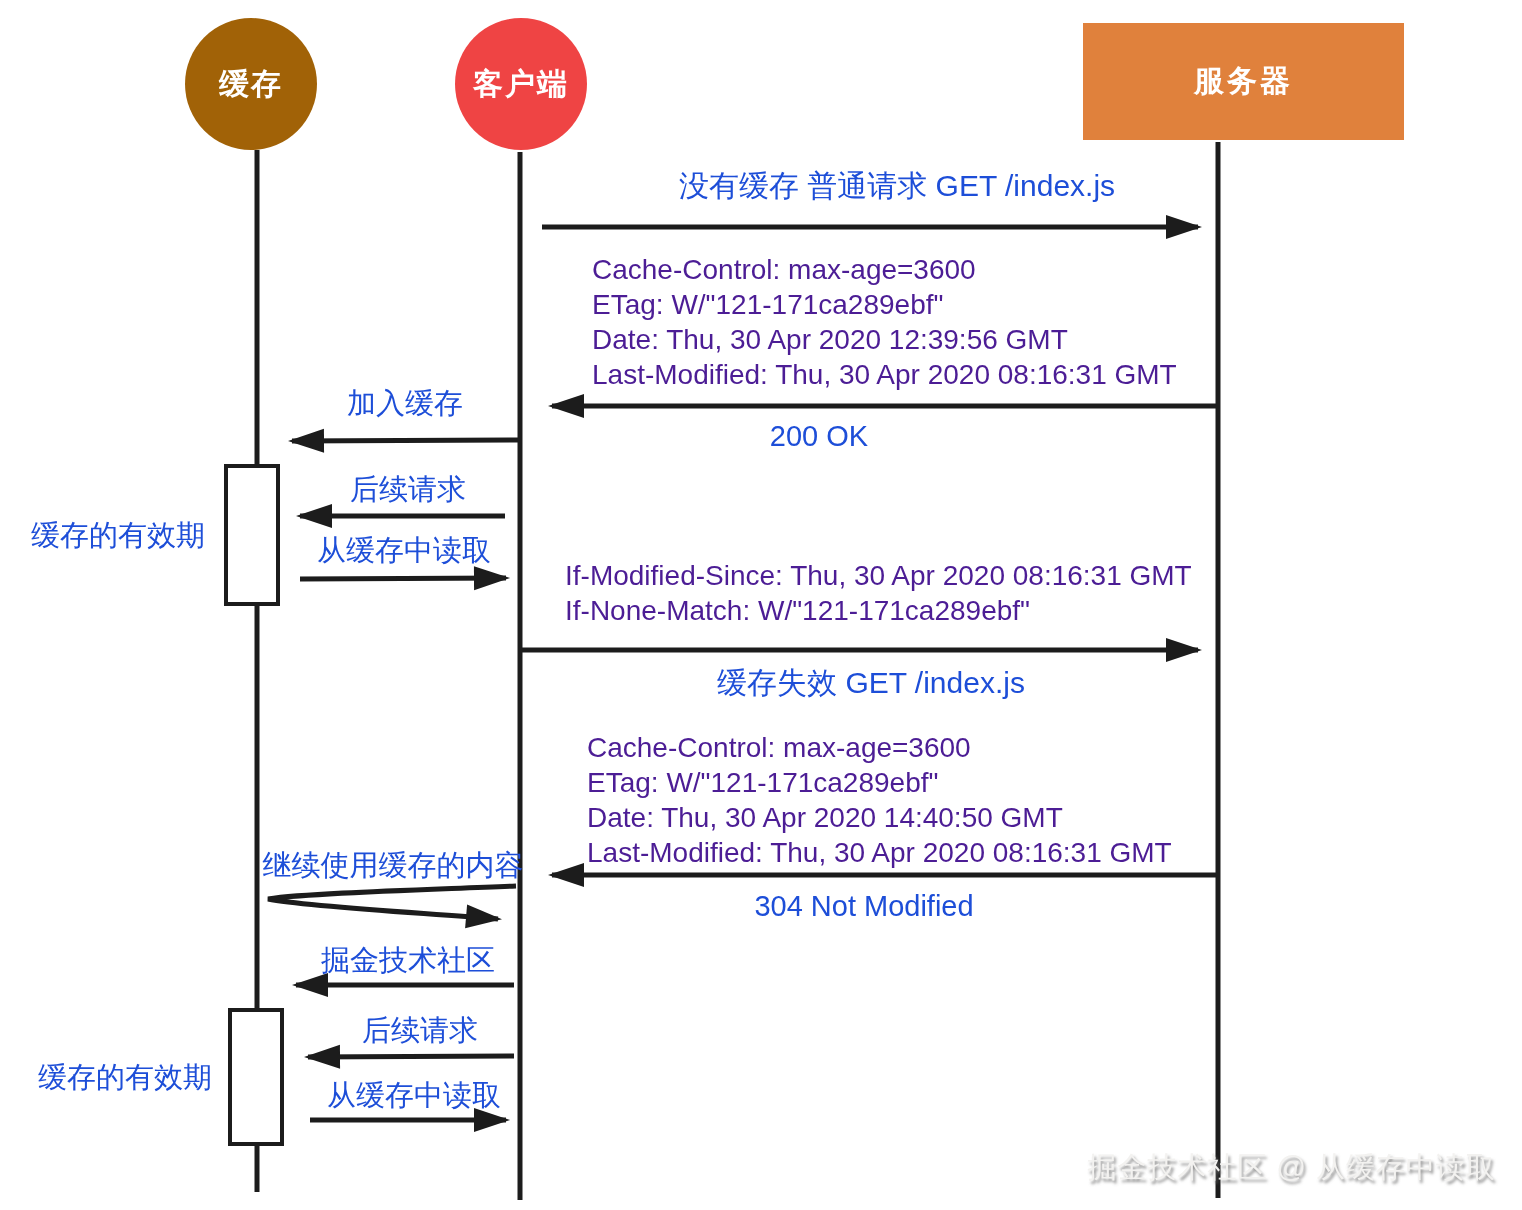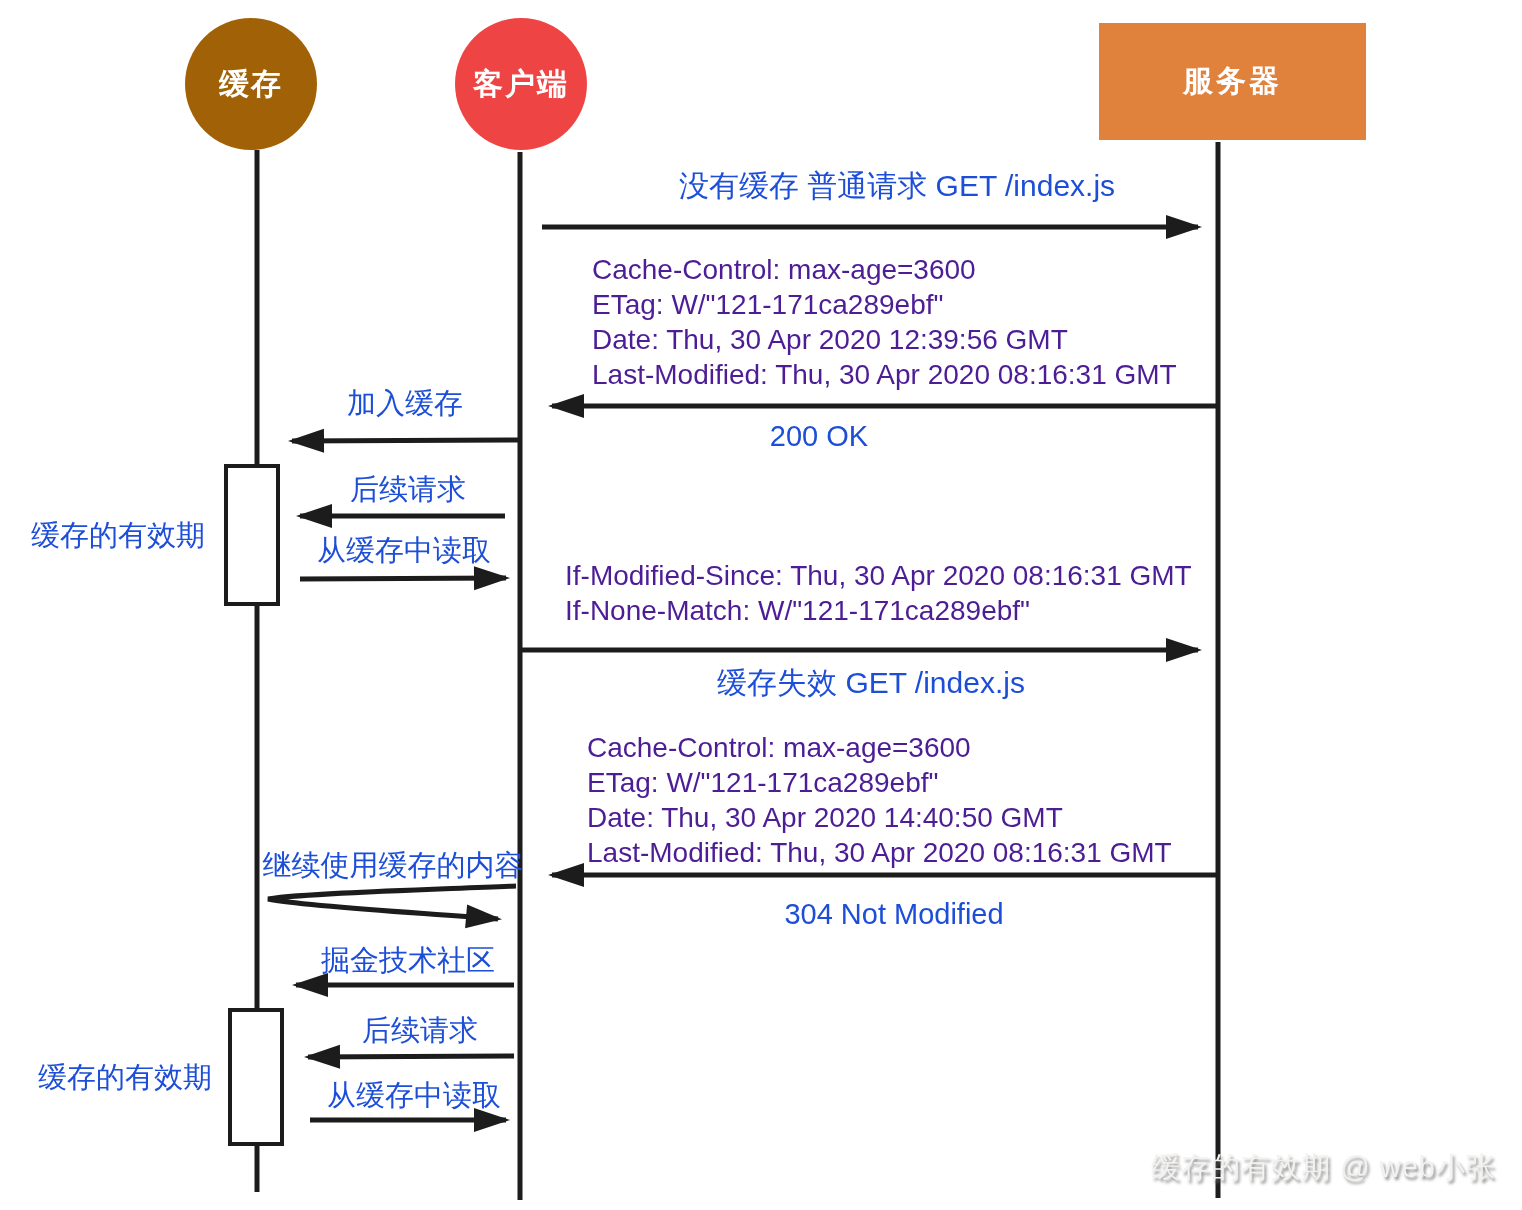--- a/index.html
+++ b/index.html
@@ -79,21 +79,21 @@
     <line x1="514" y1="1056" x2="308" y2="1057" stroke="#1c1c1c" stroke-width="5" marker-end="url(#ah)"></line>
     <line x1="310" y1="1120" x2="506" y2="1120" stroke="#1c1c1c" stroke-width="5" marker-end="url(#ah)"></line>
   </svg>
 
   <div class="actor-circle" style="left: 185px; top: 18px; background-color: #a16207;">
     <span>缓存</span>
   </div>
   <div class="actor-circle" style="left: 455px; top: 18px; background-color: #ef4444;">
     <span>客户端</span>
   </div>
-  <div class="actor-rect" style="left: 1083px; top: 23px; width: 267px; height: 117px; background-color: rgb(224, 129, 60); margin-left: 16px;">
+  <div class="actor-rect" style="left: 1083px; top: 23px; width: 321px; height: 117px; background-color: rgb(224, 129, 60);">
     <span>服务器</span>
   </div>
 
   <div class="lbl" style="left:897px;top:186px;font-size:30px;">没有缓存 普通请求 GET /index.js</div>
 
   <div class="hdr" style="left:592px;top:252px;">
     <div>Cache-Control: max-age=3600</div>
     <div>ETag: W/"121-171ca289ebf"</div>
     <div>Date: Thu, 30 Apr 2020 12:39:56 GMT</div>
     <div>Last-Modified: Thu, 30 Apr 2020 08:16:31 GMT</div>
@@ -114,22 +114,22 @@
   <div class="lbl" style="left:871px;top:683px;font-size:30px;">缓存失效 GET /index.js</div>
 
   <div class="hdr" style="left:587px;top:730px;">
     <div>Cache-Control: max-age=3600</div>
     <div>ETag: W/"121-171ca289ebf"</div>
     <div>Date: Thu, 30 Apr 2020 14:40:50 GMT</div>
     <div>Last-Modified: Thu, 30 Apr 2020 08:16:31 GMT</div>
   </div>
 
   <div class="lbl" style="left:393px;top:866px;">继续使用缓存的内容</div>
-  <div class="lbl" style="left:894px;top:907px;margin-top:8px;">304 Not Modified</div>
+  <div class="lbl" style="left:864px;top:907px;">304 Not Modified</div>
 
   <div class="lbl" style="left:408px;top:961px;">掘金技术社区</div>
   <div class="lbl" style="left:420px;top:1031px;">后续请求</div>
   <div class="lbl" style="left:125px;top:1078px;">缓存的有效期</div>
   <div class="lbl" style="left:414px;top:1096px;">从缓存中读取</div>
 
-  <div class="watermark">缓存的有效期 @ web小张</div>
+  <div class="watermark">掘金技术社区 @ 从缓存中读取</div>
 
 </div>
 
 </body></html>

